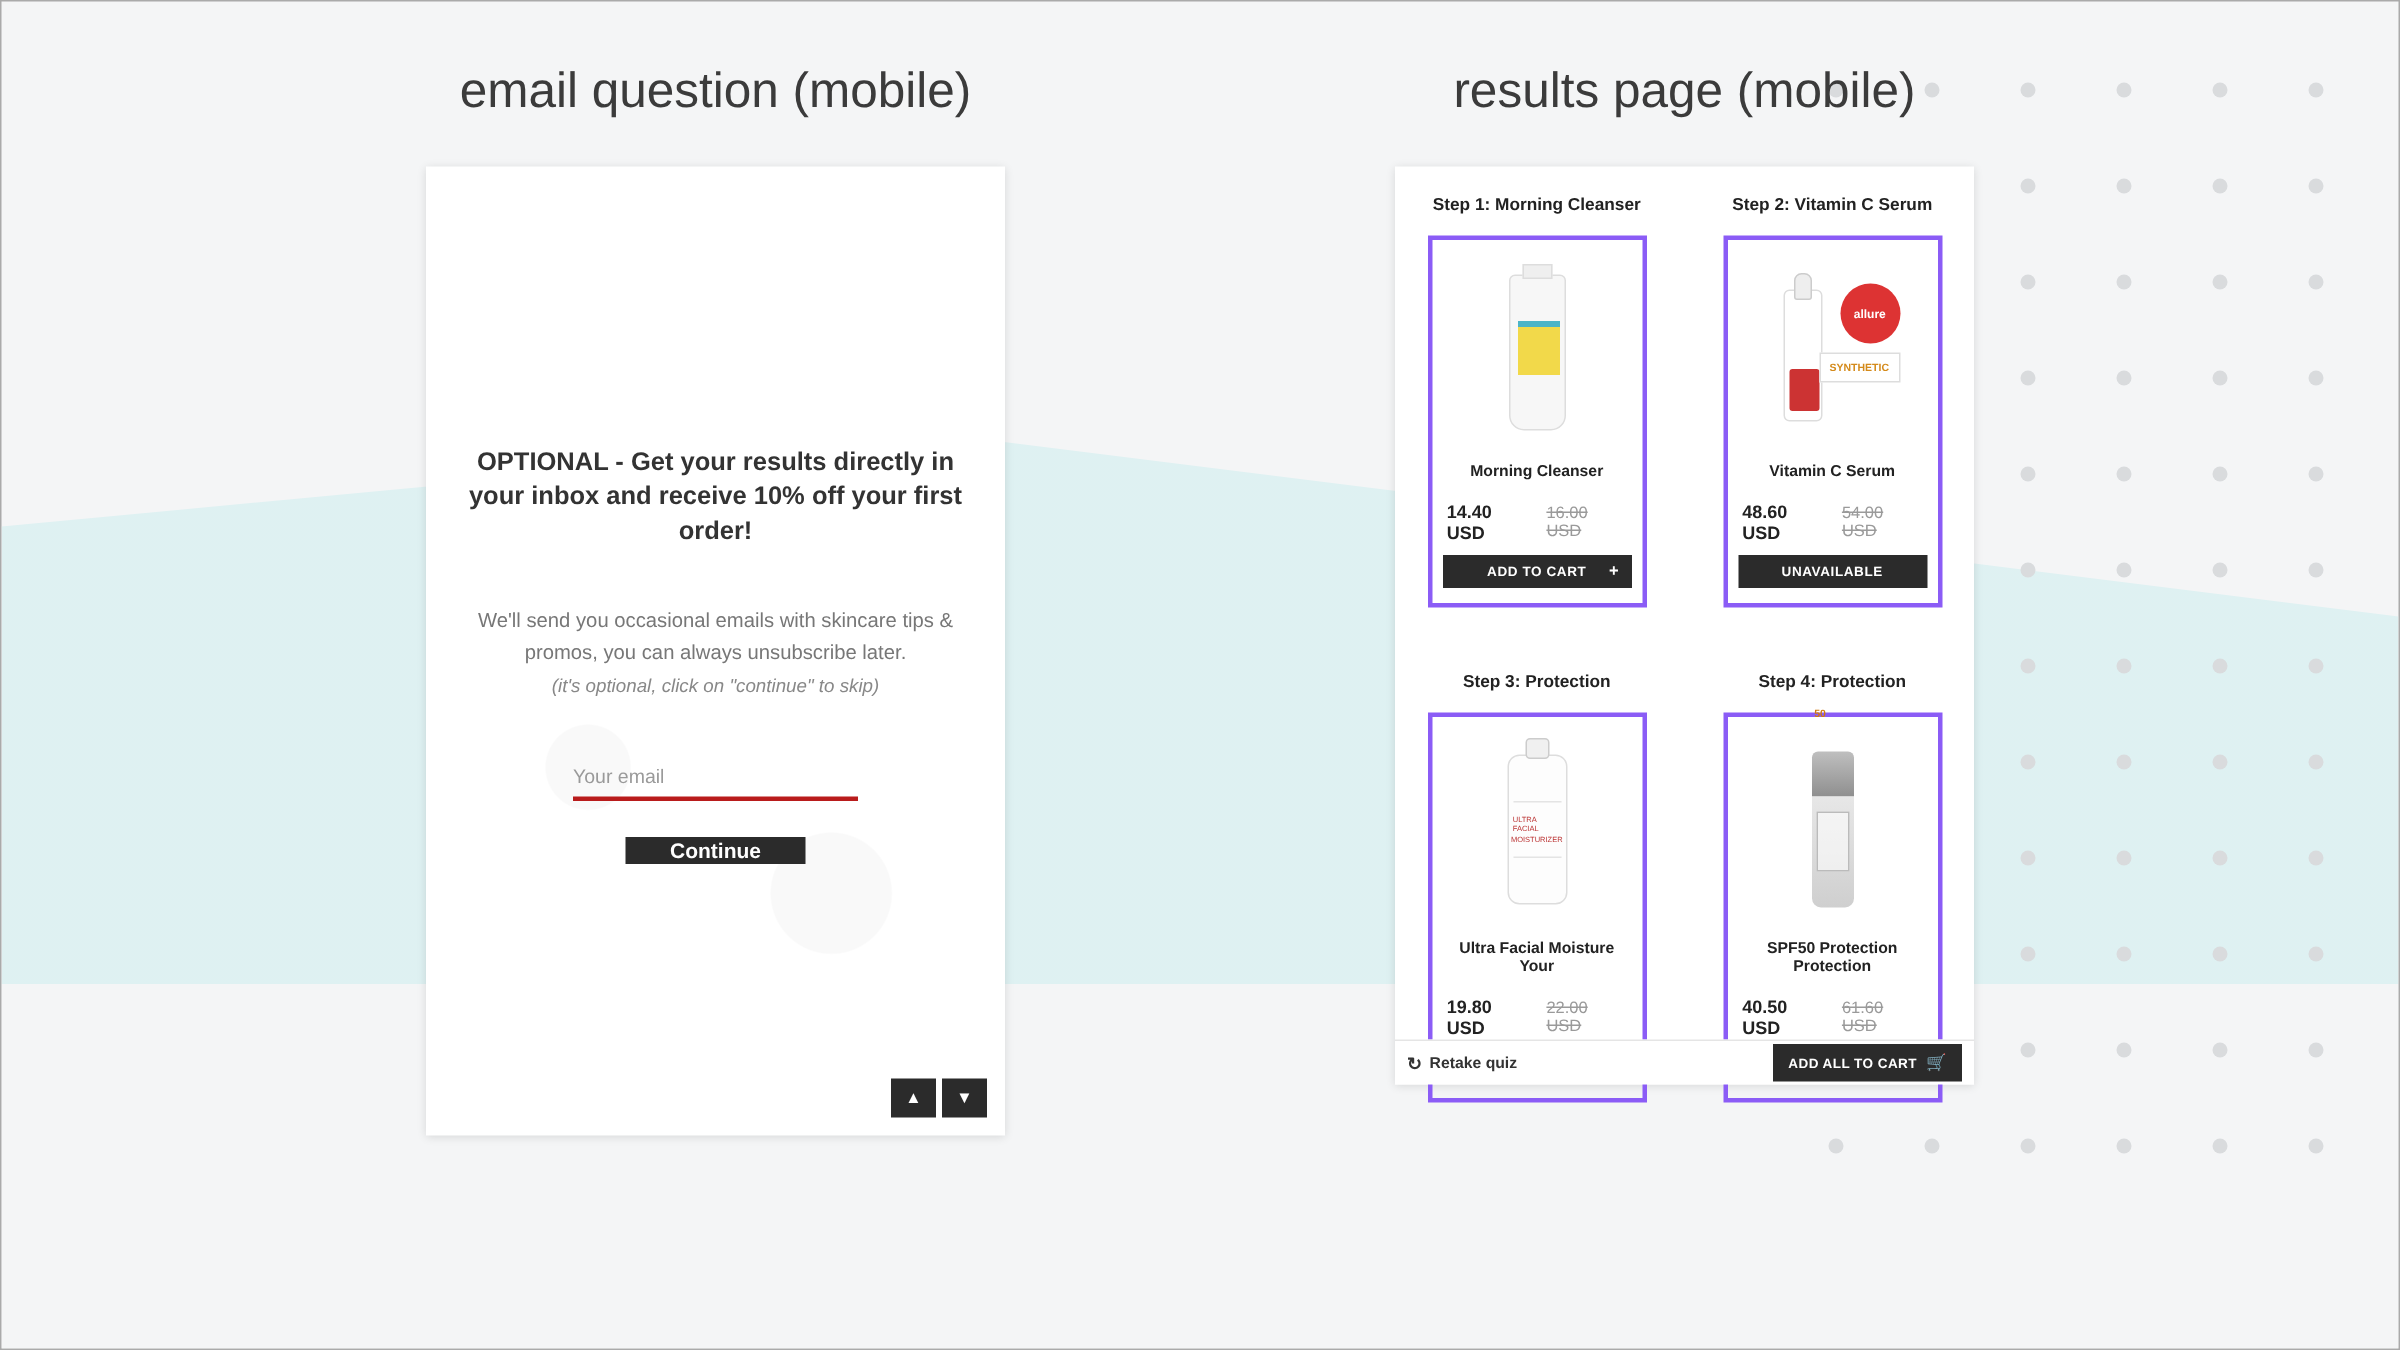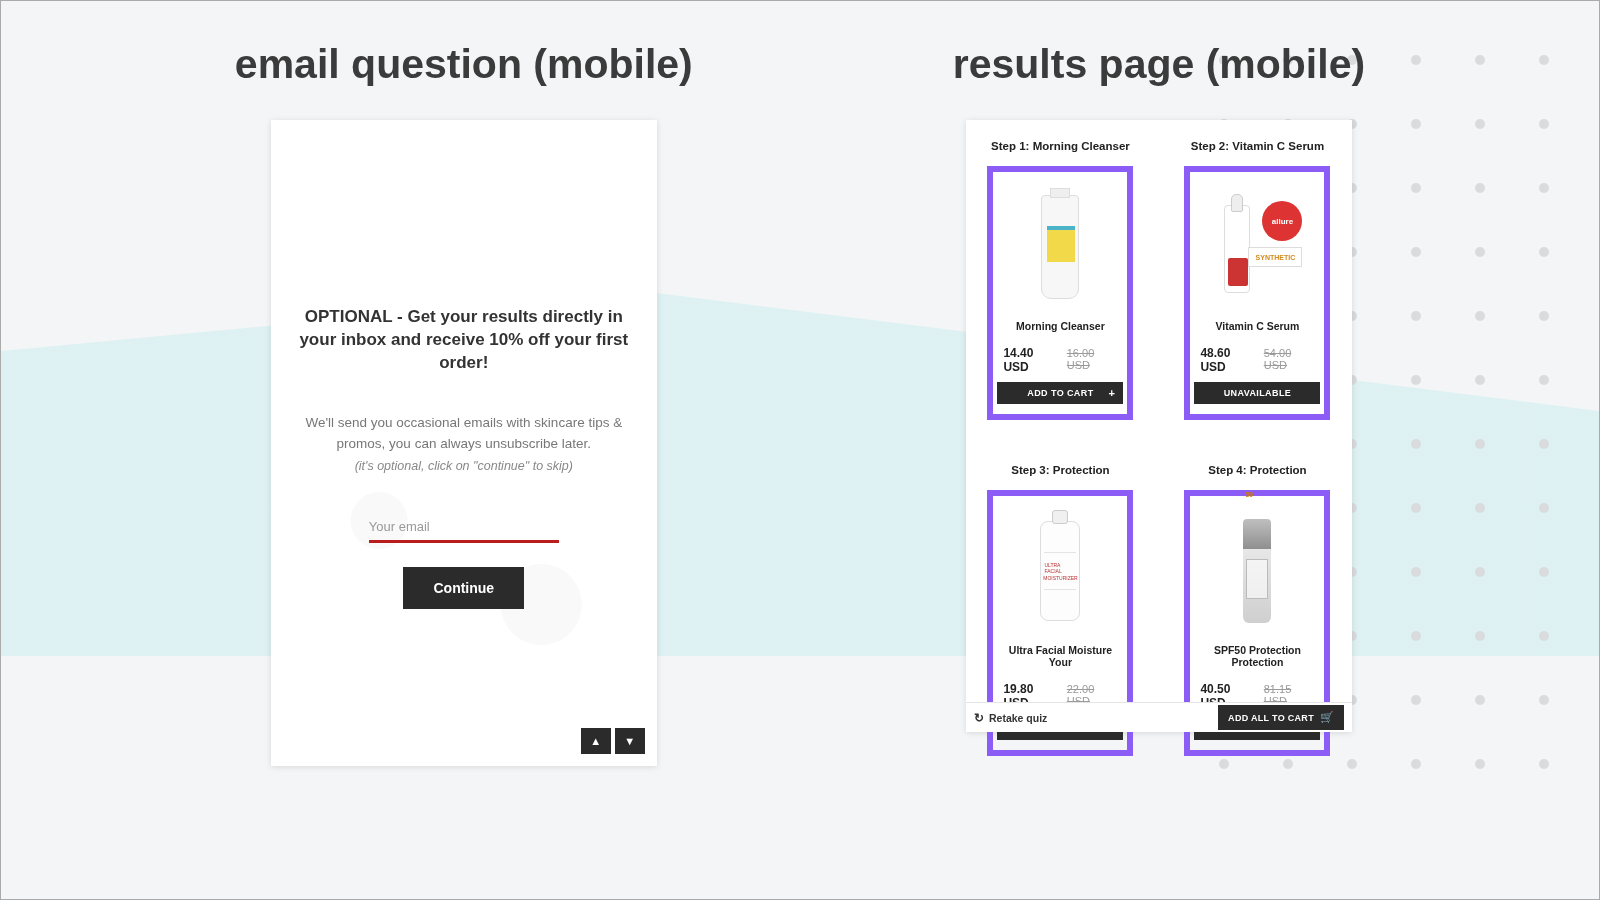--- a/index.html
+++ b/index.html
@@ -27,21 +27,21 @@
   .stage {
     position: relative; z-index: 1;
     width: 100%; height: 100%;
     display: flex;
     justify-content: center;
     gap: 260px;
     padding-top: 40px;
   }
   .col { display:flex; flex-direction:column; align-items:center; }
   .col-title {
-    font-size: 41px; font-weight: 700; color:#3b3b3b;
+    font-size: 33px; font-weight: 400; color:#3b3b3b;
     margin-bottom: 32px;
   }
 
   
   .phone-left {
     width: 386px; height: 646px;
     background: #fff;
     box-shadow: 0 1px 6px rgba(0,0,0,.12);
     position: relative;
     display:flex; flex-direction:column; align-items:center;
@@ -78,21 +78,21 @@
     font-size: 13px; color:#555;
     padding: 6px 0;
     text-align:left;
     outline:none;
     position:relative;
   }
   .eq-input::placeholder { color:#9a9a9a; }
   .eq-continue {
     margin-top: 24px;
     background:#2b2b2b; color:#fff;
-    border:none; padding: 13px 30px;
+    border:none; padding: 1px 30px;
     font-size: 14px; font-weight:600;
     cursor:pointer;
     position:relative;
   }
   .nav-arrows {
     position:absolute; right:12px; bottom:12px;
     display:flex; gap:4px;
   }
   .nav-btn {
     width:30px; height:26px; background:#2b2b2b; color:#fff;
@@ -116,21 +116,21 @@
     row-gap: 22px;
     gap: 44px;
   }
   .cell { display:flex; flex-direction:column; align-items:center; }
   .step-label {
     font-size: 11.5px; font-weight:700; color:#222;
     margin-bottom: 14px;
     text-align:center;
   }
   .card {
-    width: 146px; border:6px solid #8b5cf6;
+    width: 146px; border:3px solid #8b5cf6;
     display:flex; flex-direction:column; align-items:center;
     padding: 10px 10px 10px 10px;
   }
   .card-img {
     width: 100%; height: 130px;
     display:flex; align-items:center; justify-content:center;
     position:relative;
   }
   .card-name {
     font-size: 10.5px; font-weight:700; color:#222; text-align:center;
@@ -414,21 +414,21 @@
                     <span class="num">50</span>
                   </div>
                 <div class="body">
                     <div class="lbl"></div>
                   </div>
               </div>
             </div>
             <div class="card-name">SPF50 Protection Protection</div>
             <div class="price-row">
               <span class="price">40.50 USD</span>
-              <span class="price-old">81.15 USD</span>
+              <span class="price-old">61.60 USD</span>
             </div>
             <button class="card-btn">
               <span>ADD TO CART</span>
               <span class="plus">+</span>
             </button>
           </div>
         </div>
 
       </div>
 

